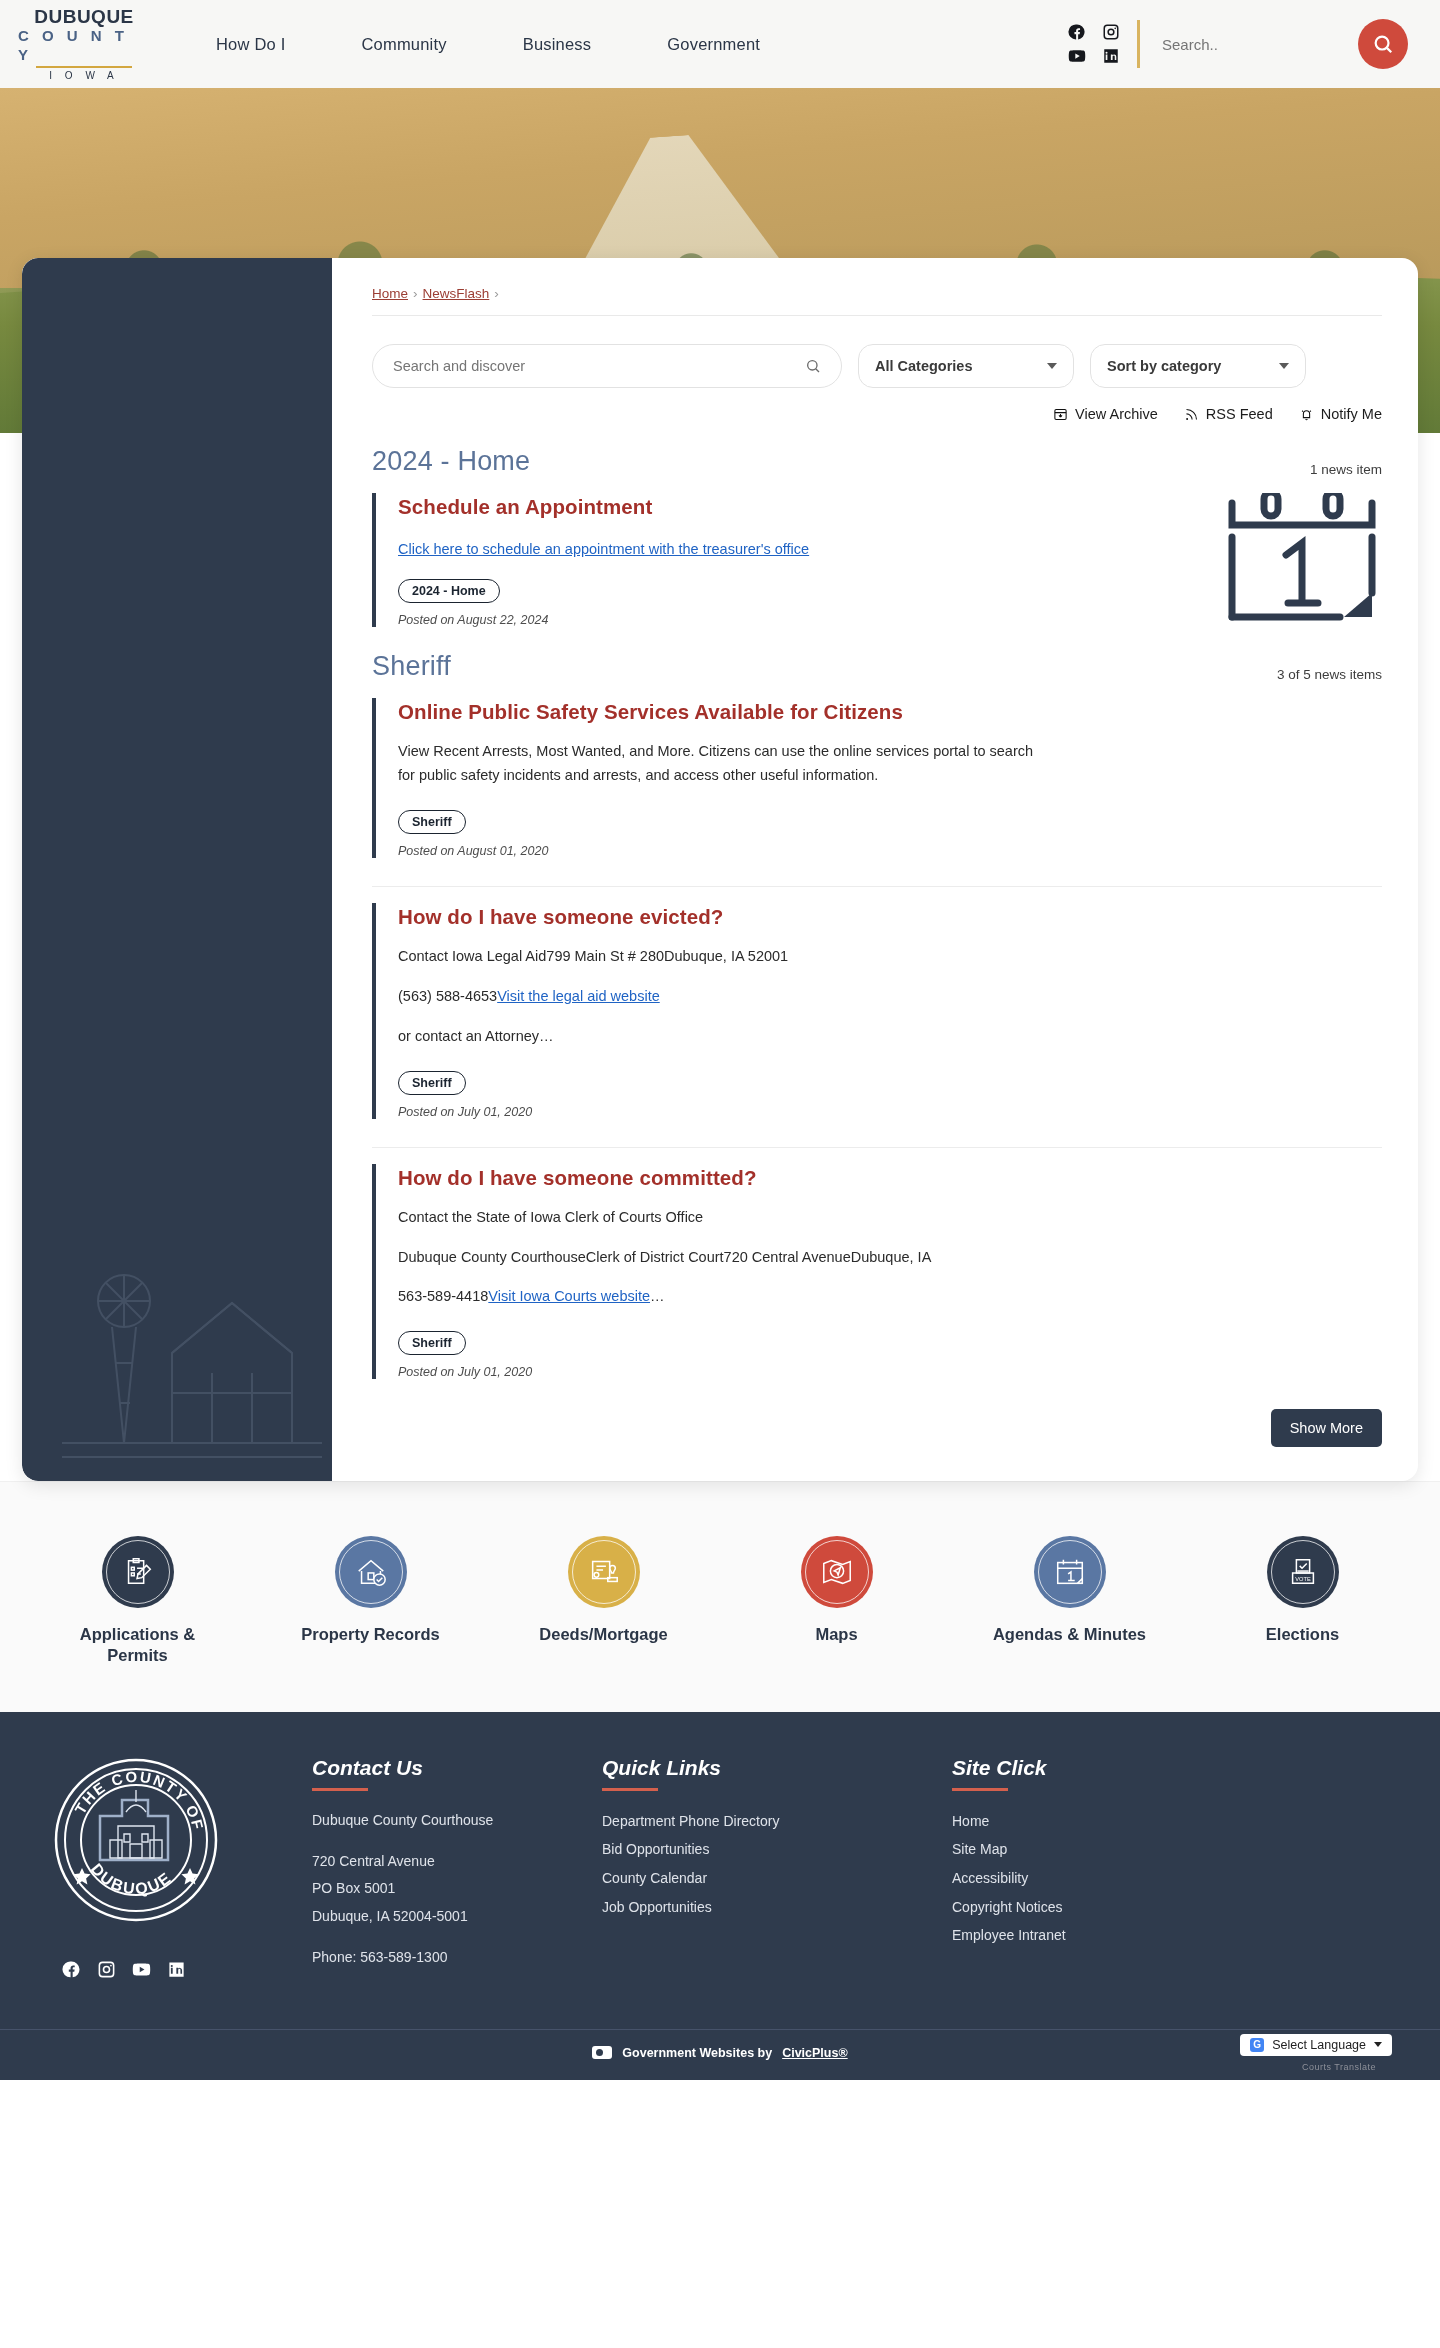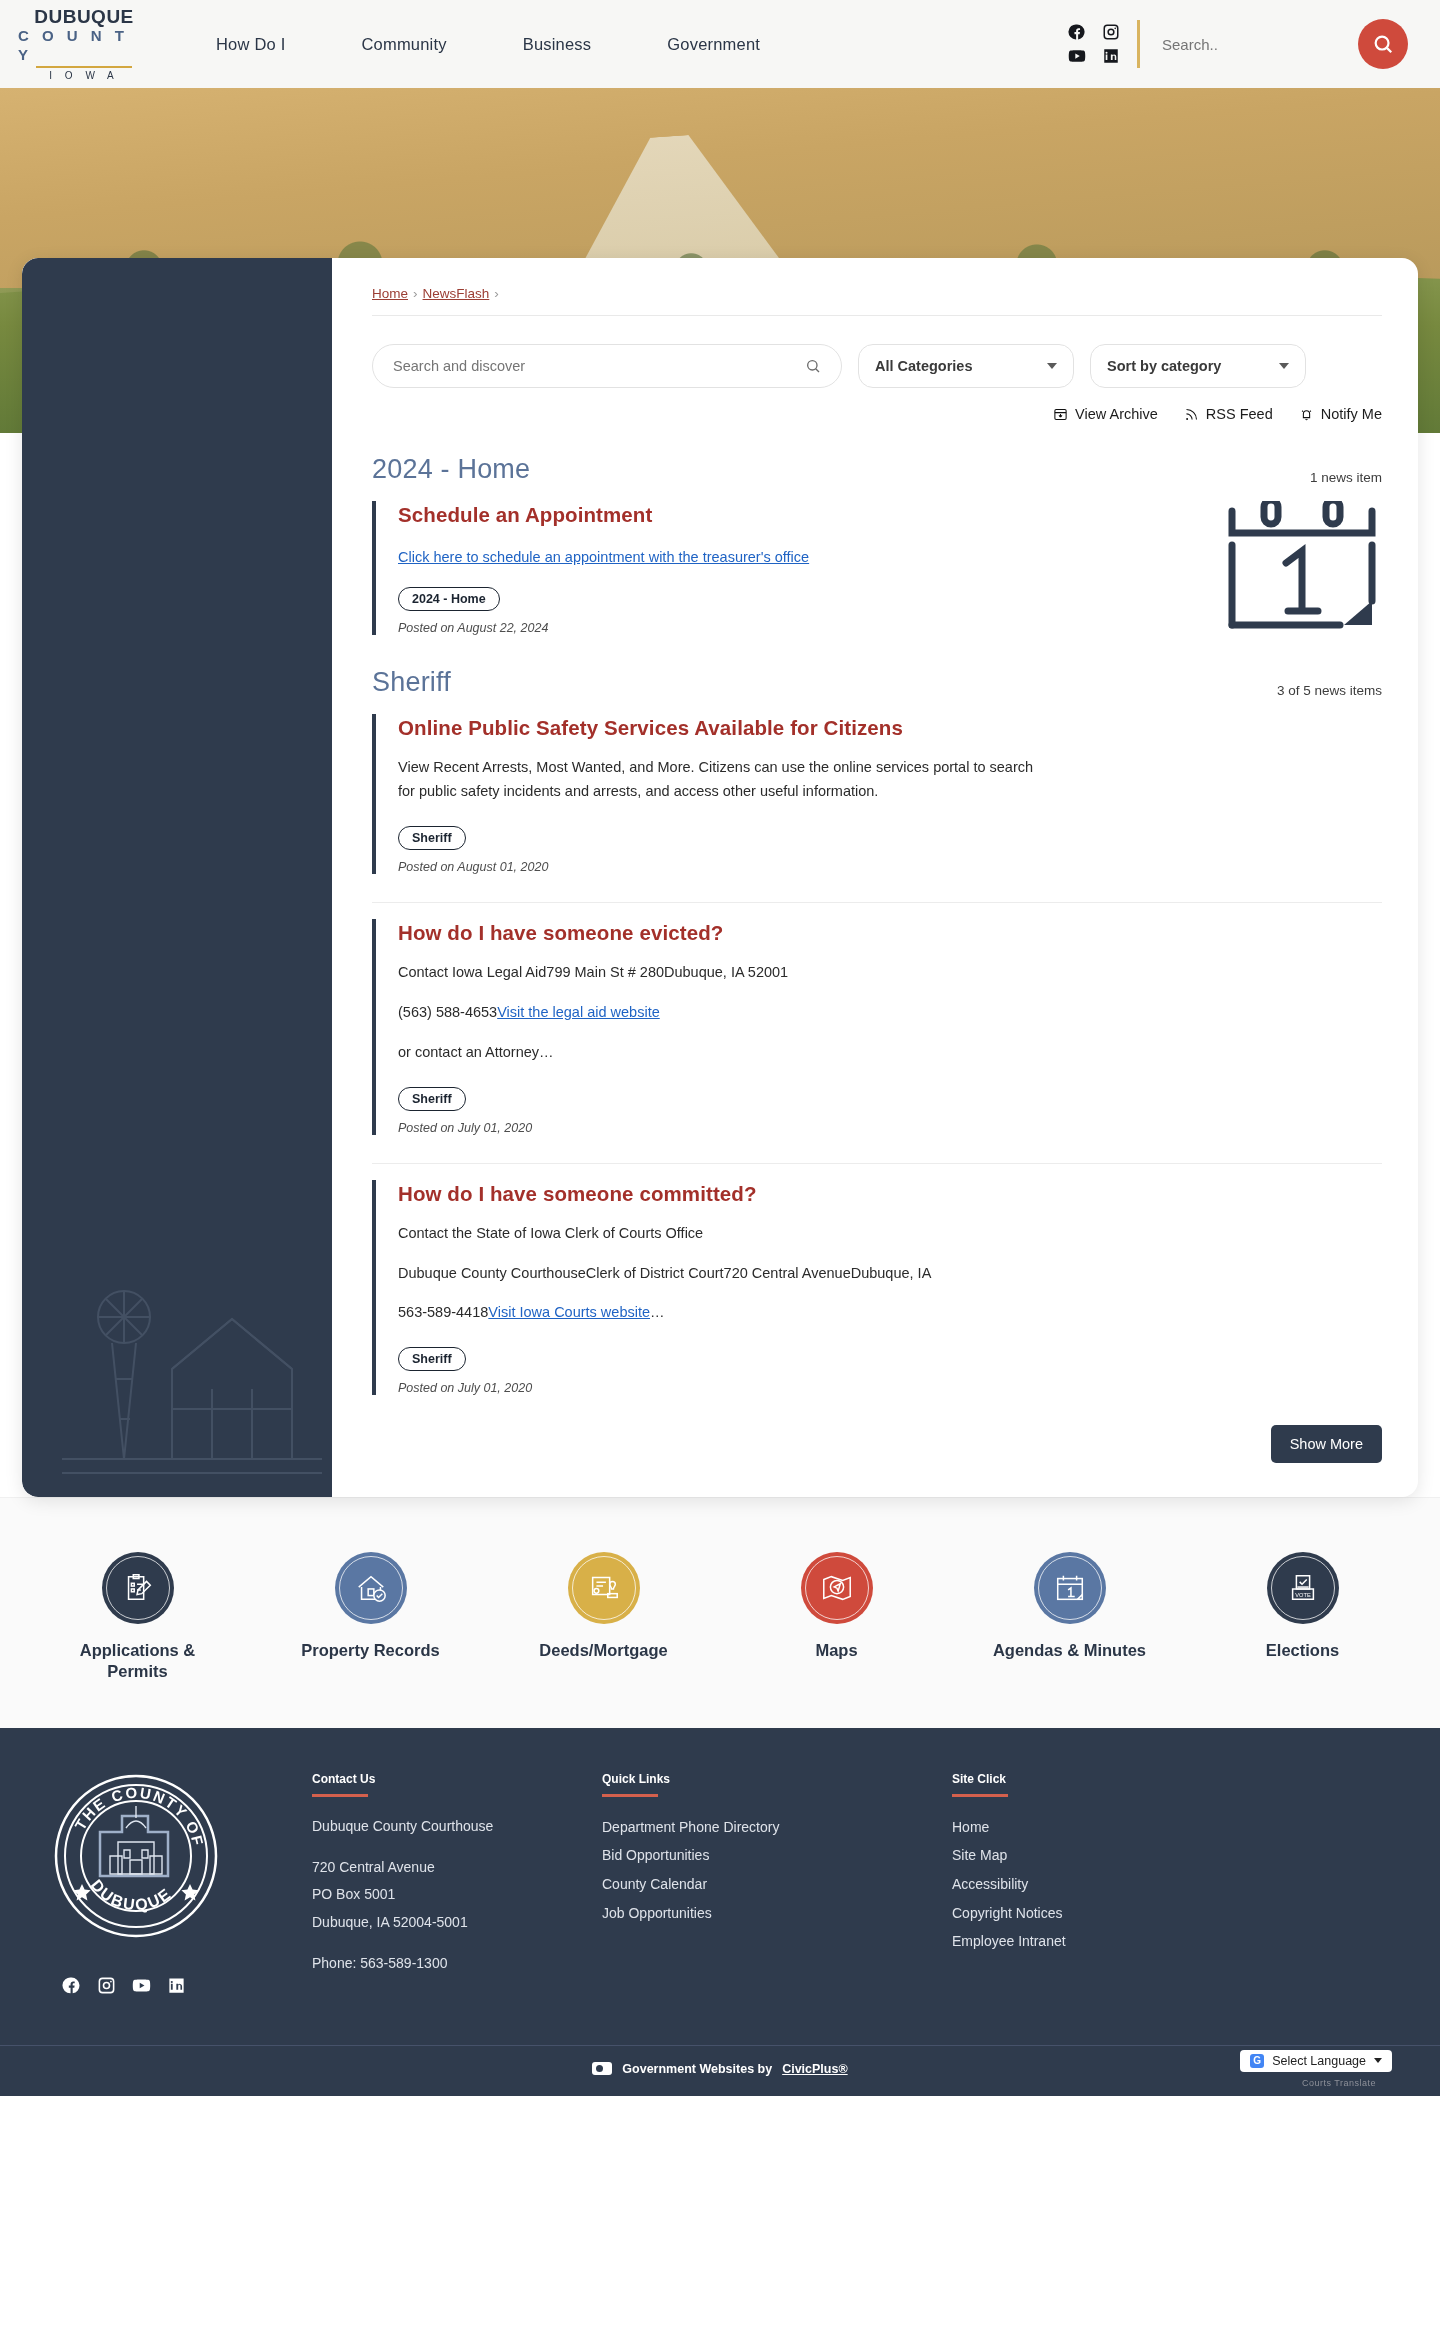--- a/index.html
+++ b/index.html
@@ -148,21 +148,21 @@
   .select.cat { flex: 0 0 216px; }
   .select.sort { flex: 0 0 216px; }
   .chev { width:0; height:0; border-left:5px solid transparent; border-right:5px solid transparent; border-top:6px solid #5a5a5a; }
 
   
   .tools { display:flex; justify-content:flex-end; gap: 26px; margin-top: 18px; font-size: 14.5px; color:#1c1c1c; }
   .tool { display:flex; align-items:center; gap:7px; cursor:pointer; }
   .tool svg { width:15px; height:15px; fill:none; stroke:#111; stroke-width:1.7; }
 
   
-  .section { margin-top: 32px; }
+  .section { margin-top: 24px; }
   .section-head { display:flex; align-items:flex-end; justify-content:space-between; }
   .section-title { font-size: 27px; font-weight: 400; color: #5b7398; letter-spacing:.2px; }
   .section-count { font-size: 13.5px; color:#3d3d3d; }
 
   .news { display:flex; gap: 30px; margin-top: 16px; }
   .news-body { flex:1; border-left: 4px solid #2f3b4d; padding: 2px 0 0 22px; }
   .news-title { font-size: 20.5px; font-weight: 700; color:#a3302a; letter-spacing:.1px; }
   .news-text { font-size: 14.5px; color:#2b2b2b; line-height: 1.65; margin-top: 16px; max-width: 640px; }
   .news-text a { color:#1f63c4; text-decoration: underline; }
   .news-link { display:block; font-size:14.5px; color:#1f63c4; text-decoration:underline; margin-top:22px; }
@@ -203,21 +203,21 @@
   
   .footer { background:#2f3b4d; color:#fff; padding: 44px 0 0; }
   .footer-inner { display:flex; padding: 0 52px; }
   .f-seal { width: 260px; flex:0 0 260px; }
   .seal { width: 168px; height:168px; }
   .f-social { display:flex; gap: 16px; margin-top: 32px; padding-left: 10px; }
   .f-social svg { width:19px; height:19px; fill:#fff; }
   .f-col-contact { flex: 0 0 290px; }
   .f-col-quick { flex: 0 0 350px; }
   .f-col-site { flex: 1; }
-  .f-head { font-size:12px; font-weight:700; color:#fff; }
+  .f-head { font-size:21px; font-weight:700; color:#fff;font-style:italic; }
   .f-rule { width:56px; height:3px; background:#d4604d; margin: 8px 0 16px; }
   .f-line { font-size:14px; color:#dfe3ea; line-height: 1.95; }
   .f-gap { height: 14px; }
   .f-link { display:block; font-size:14px; color:#dfe3ea; line-height: 2.05; cursor:pointer; }
 
   .footer-bottom {
     margin-top: 46px; border-top:1px solid #46526a; padding: 16px 0 20px;
     display:flex; align-items:center; justify-content:center; position:relative;
   }
   .cp { display:flex; align-items:center; gap:10px; font-size:12.5px; font-weight:700; color:#fff; }

